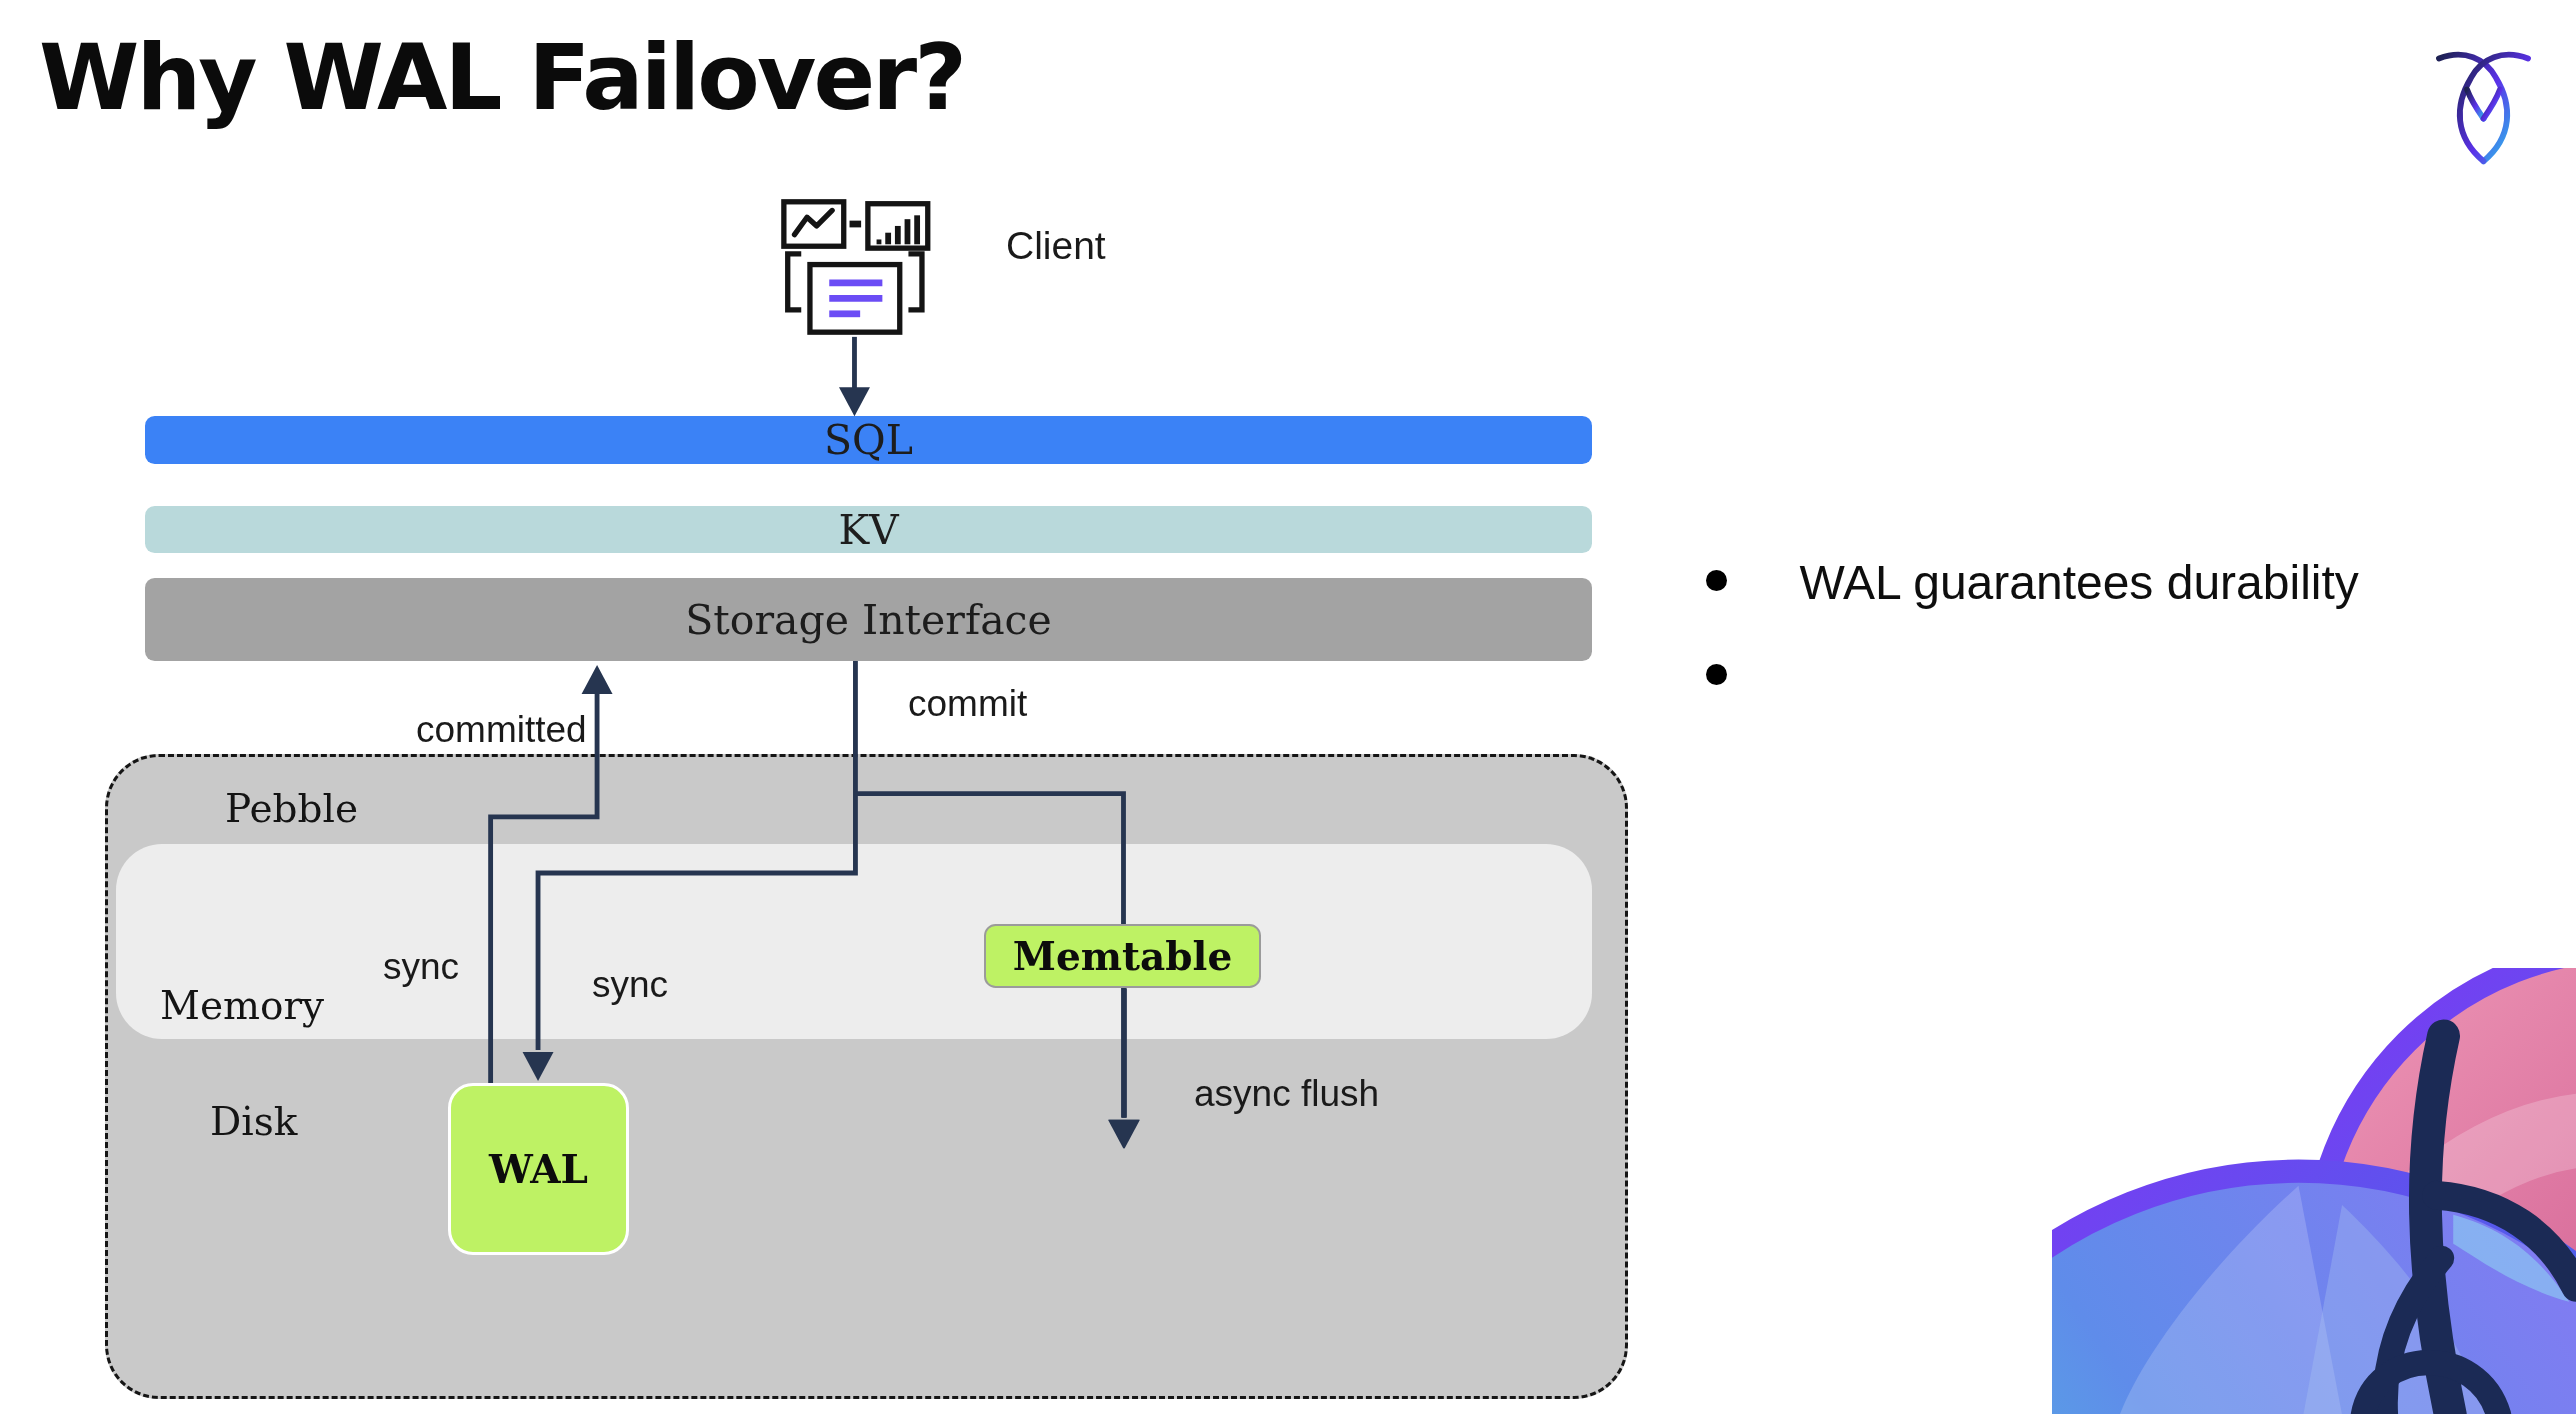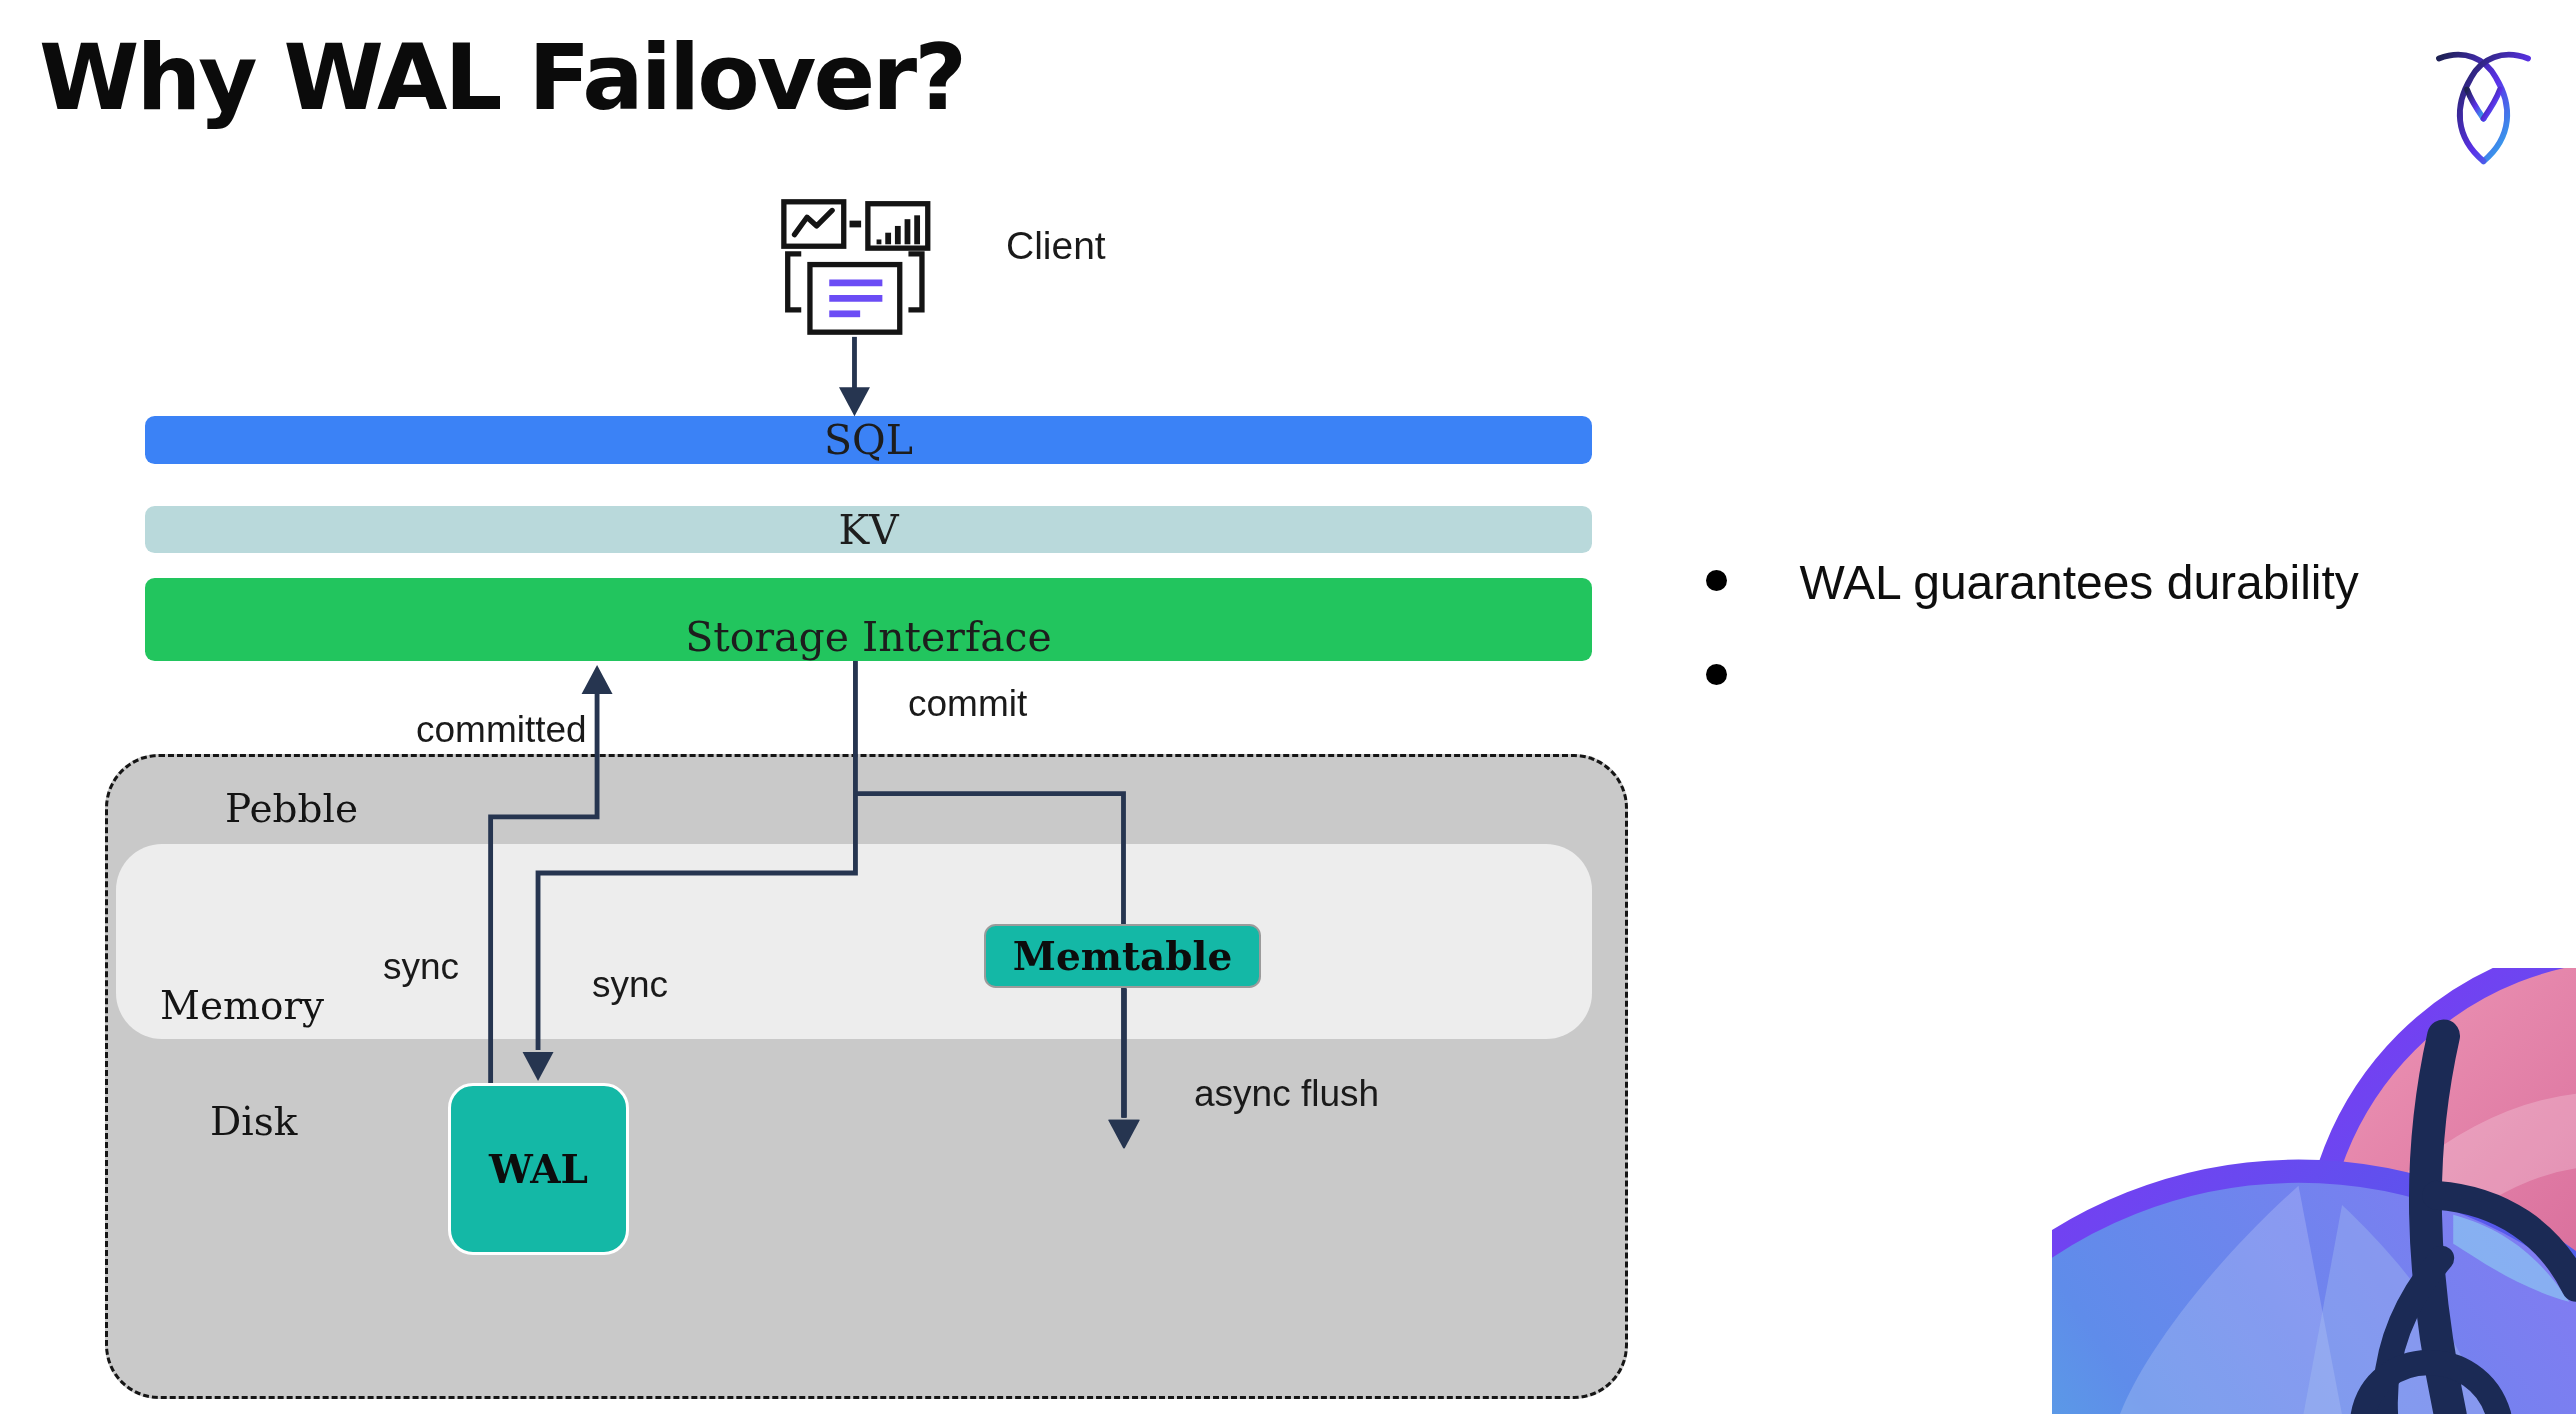--- a/index.html
+++ b/index.html
@@ -19,21 +19,21 @@
 
   
   .pebble{left:105px;top:754px;width:1523px;height:645px;box-sizing:border-box;
           background:#c9c9c9;border:3.9px dashed #151515;border-radius:54px;}
   .memband{left:116px;top:844px;width:1476px;height:195px;background:#ededed;border-radius:46px;}
 
   .serif-label{font-family:"DejaVu Serif",serif;font-size:39px;color:#141414;white-space:nowrap;}
   .sans-label{font-family:"Liberation Sans",sans-serif;font-size:37px;color:#1a1a1a;white-space:nowrap;}
 
   
-  .node{background:#14b8a6;display:flex;align-items:center;justify-content:center;box-sizing:border-box;
+  .node{background:#bef264;display:flex;align-items:center;justify-content:center;box-sizing:border-box;
         font-family:"DejaVu Serif",serif;font-weight:bold;font-size:39px;color:#0c0c0c;}
   .node-wal{left:448px;top:1083px;width:181px;height:172px;border:3.9px solid #ffffff;border-radius:25px;}
   .node-memtable{left:984px;top:924px;width:277px;height:64px;border:2.9px solid #9b9b9b;border-radius:11.6px;}
   .node-sstable{left:985px;top:1151px;width:276px;height:168px;border:3.9px solid #ffffff;border-radius:25px;}
 
   .connector{left:0;top:0;pointer-events:none;}
 
   
   .bullets{left:1689px;top:552px;width:832px;}
   .bullet-row{display:flex;align-items:flex-start;}
@@ -98,21 +98,21 @@
     </svg>
   </div>
   <div class="abs sans-label client-label">Client</div>
 
   <div class="abs bar bar-sql" style="background: #3b82f6; text-align: right;">
     <span>SQL</span>
   </div>
   <div class="abs bar bar-kv" style="background: rgb(185, 217, 219);">
     <span>KV</span>
   </div>
-  <div class="abs bar bar-si" style="background: #22c55e; align-items: flex-end;">
+  <div class="abs bar bar-si" style="background: #a3a3a3;">
     <span>Storage Interface</span>
   </div>
 
   <div class="abs pebble"></div>
   <div class="abs memband"></div>
   <div class="abs serif-label" style="left:225px;top:786px;">Pebble</div>
   <div class="abs serif-label" style="left:160px;top:983px;">Memory</div>
   <div class="abs serif-label" style="left:210px;top:1099px;">Disk</div>
 
   <svg class="abs connector" width="2576" height="1415" viewBox="0 0 2662 1462">

